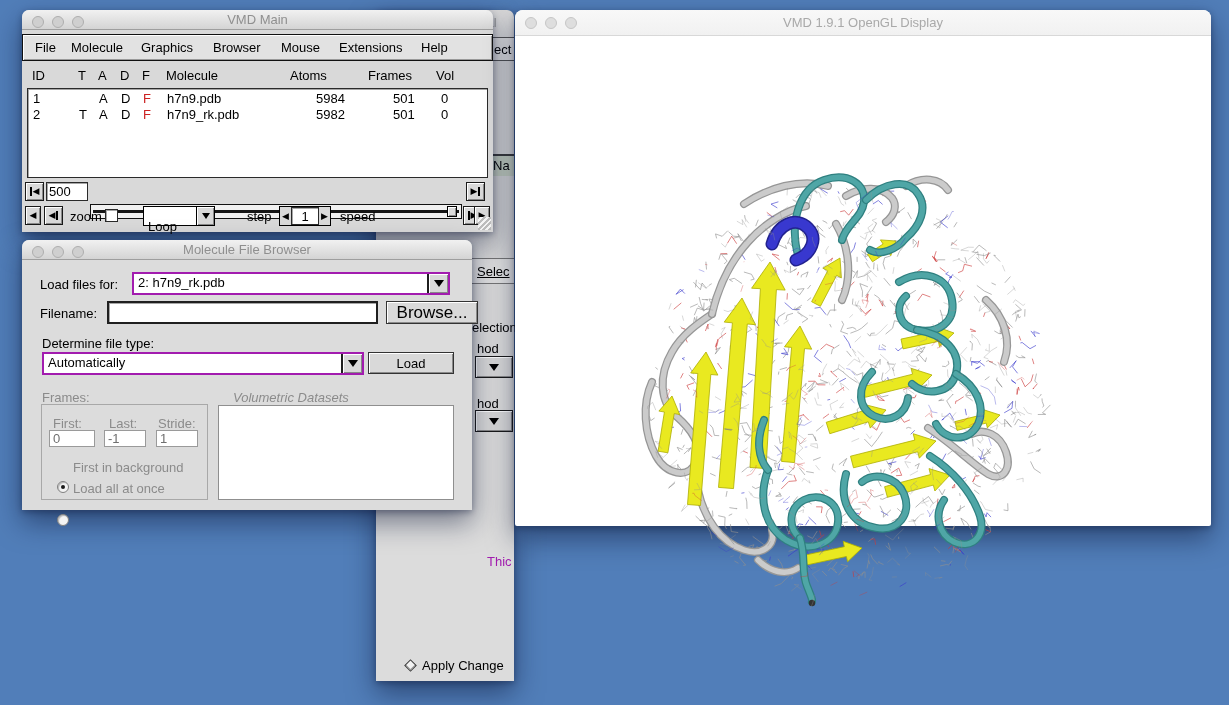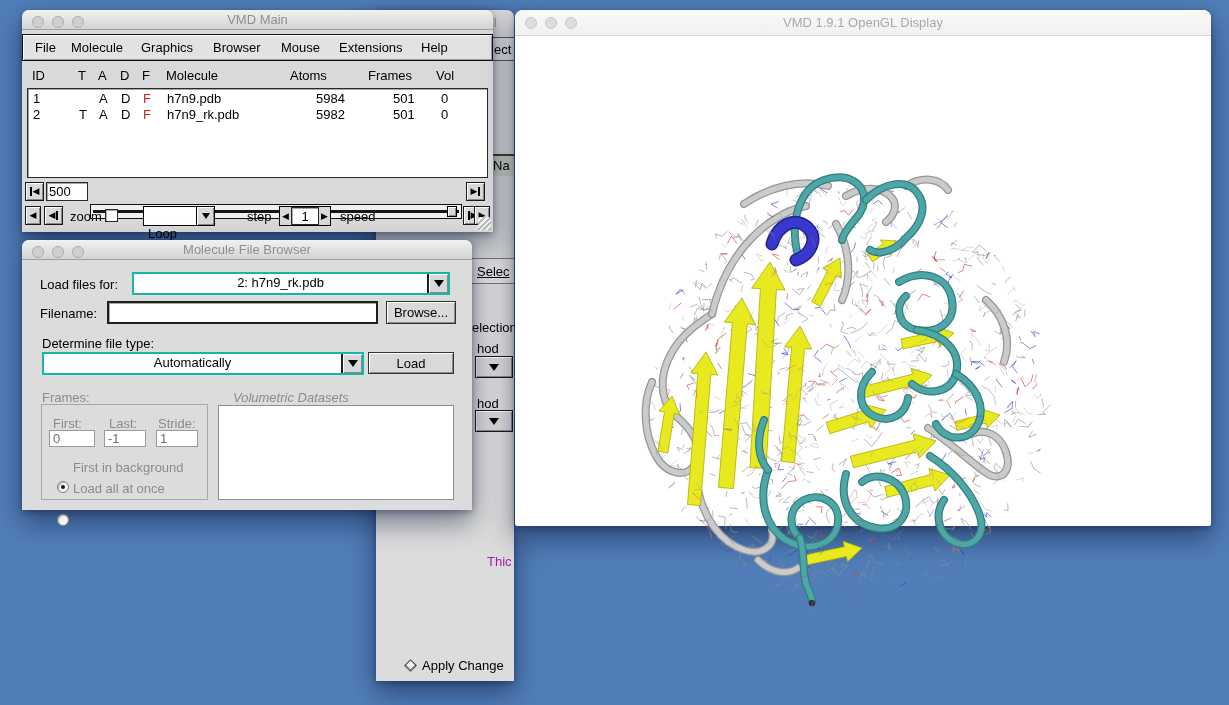--- a/index.html
+++ b/index.html
@@ -21,21 +21,21 @@
   .sunken { background:#fff; border:1px solid #2a2a2a; box-shadow:inset 1px 1px 0 rgba(0,0,0,.35); }
   .glyph { font-size:9px; line-height:1; color:#000; }
   .menu-item { position:absolute; top:0; height:100%; display:flex; align-items:center; color:#000; }
   .hdr { position:absolute; top:0; white-space:nowrap; }
   .cell { position:absolute; white-space:nowrap; }
   .red { color:#CC2222; }
   .trough { position:relative; background:#F0F0F0; border:1px solid #111; }
   .trough .line { position:absolute; left:2px; right:2px; top:50%; height:3px; margin-top:-2px; background:#151515; }
   .handle { position:absolute; top:1px; bottom:1px; width:10px; background:#D9D9D9;
             border:1px solid #000; box-shadow:inset 1px 1px 0 #fff, inset -1px -1px 0 #888; }
-  .combo-white { display:flex; background:#fff; border:2px solid #14b8a6; align-items:stretch;text-align:center; }
+  .combo-white { display:flex; background:#fff; border:2px solid #a21caf; align-items:stretch; }
   .combo-white .val { flex:1; padding:1px 4px; white-space:nowrap; overflow:hidden; }
   .arrow-btn { width:21px; background:#D9D9D9; border-left:2px solid #1f1f1f;
                box-shadow:inset 1px 1px 0 #fff, inset -1px -1px 0 #888;
                display:flex; align-items:center; justify-content:center; }
   .tri-down { width:0; height:0; border-left:5px solid transparent; border-right:5px solid transparent; border-top:7px solid #000; }
   .gray-label { color:#8b8b8b; }
   .dis-entry { background:#fff; border:1px solid #9a9a9a; color:#6f6f6f; padding:0 3px; font-size:13px; }
   .radio { width:12px; height:12px; border-radius:50%; background:#f4f4f4; border:1px solid #808080;
            box-shadow:inset 1px 1px 1px rgba(0,0,0,.25); position:relative; }
   .radio.on::after { content:""; position:absolute; left:3px; top:3px; width:4px; height:4px; border-radius:50%; background:#1a1a1a; }
@@ -148,21 +148,21 @@
   <div class="btn3d abs" style="left:3px; top:196px; width:16px; height:19px;">
     <span class="glyph">◀</span>
   </div>
   <div class="btn3d abs" style="left:22px; top:196px; width:19px; height:19px;">
     <span class="glyph">◀</span>
     <span style="width:2px;height:9px;background:#000;margin-left:1px;"></span>
   </div>
   <span class="cell" style="left:48px; top:199px;">zoom</span>
   <div class="sunken abs" style="left:83px; top:199px; width:13px; height:13px;"></div>
   <div class="abs" style="left:121px; top:196px; width:72px; height:20px; display:flex; background:#fff; border:1px solid #000;">
-    <span style="flex:1; padding:19px 4px;">Loop</span>
+    <span style="flex:1; padding:12px 4px;">Loop</span>
     <span class="arrow-btn" style="width:18px; border-left:1px solid #000;">
       <span class="tri-down" style="border-left-width:4px;border-right-width:4px;border-top-width:6px;"></span>
     </span>
   </div>
   <span class="cell" style="left:225px; top:199px;">step</span>
   <div class="abs" style="left:257px; top:196px; width:52px; height:20px; display:flex; border:1px solid #000; background:#D9D9D9;">
     <span class="glyph" style="width:11px; display:flex; align-items:center; justify-content:center;">◀</span>
     <span class="sunken" style="flex:1; display:flex; align-items:center; justify-content:center;">1</span>
     <span class="glyph" style="width:11px; display:flex; align-items:center; justify-content:center;">▶</span>
   </div>
@@ -194,21 +194,21 @@
   <div class="combo-white abs" style="left:110px; top:32px; width:318px; height:23px;">
     <span class="val">2: h7n9_rk.pdb</span>
     <span class="arrow-btn">
       <span class="tri-down"></span>
     </span>
   </div>
   <span class="cell" style="left:18px; top:66px;">Filename:</span>
   <div class="sunken abs" style="left:85px; top:61px; width:271px; height:23px; border-width:2px; border-color:#1f1f1f;">
     <input class="txt" style="width: 100%; height: 100%; border: none; background: transparent; padding: 0px 3px;" value="">
   </div>
-  <button class="btn3d abs txt" style="left:364px; top:61px; width:70px; height:23px; font-size:13px; border-color:#333;">Browse...</button>
+  <button class="btn3d abs txt" style="left:364px; top:61px; width:92px; height:23px; font-size:17px; border-color:#333;">Browse...</button>
   <span class="cell" style="left:20px; top:96px;">Determine file type:</span>
   <div class="combo-white abs" style="left:20px; top:112px; width:322px; height:23px;">
     <span class="val">Automatically</span>
     <span class="arrow-btn">
       <span class="tri-down"></span>
     </span>
   </div>
   <button class="btn3d abs txt" style="left:346px; top:112px; width:86px; height:22px; font-size:13px; border-color:#333;">Load</button>
   <span class="cell gray-label" style="left:20px; top:150px;">Frames:</span>
   <div class="abs" style="left:19px; top:164px; width:167px; height:96px; border:1px solid #a8a8a8;"></div>

